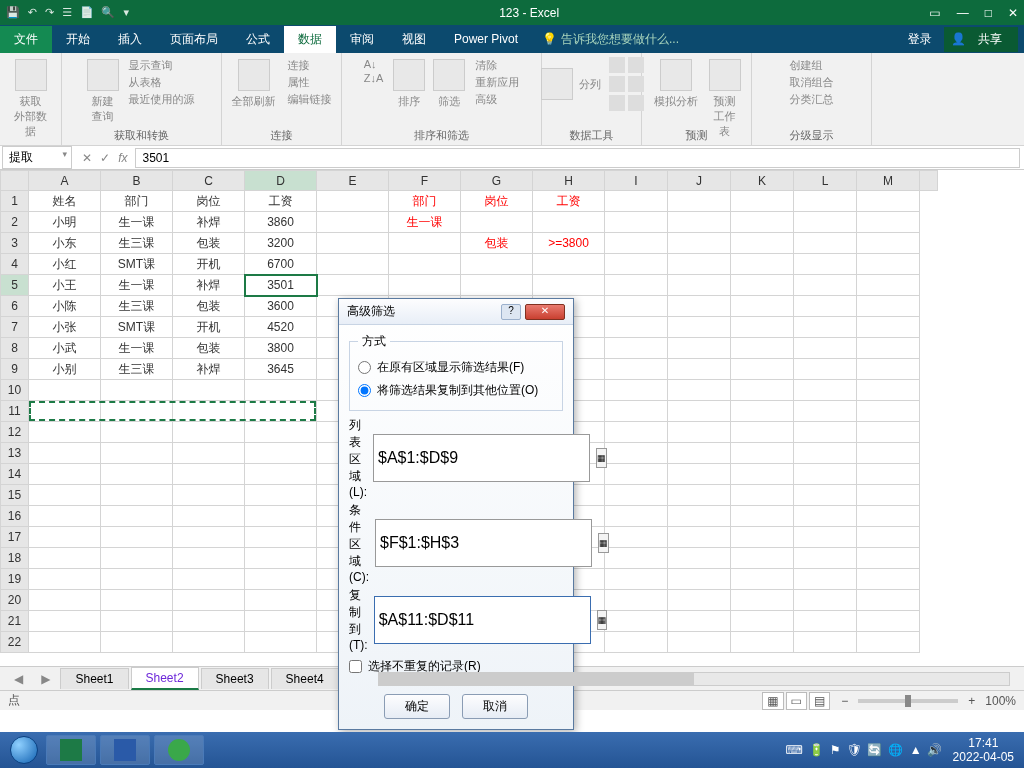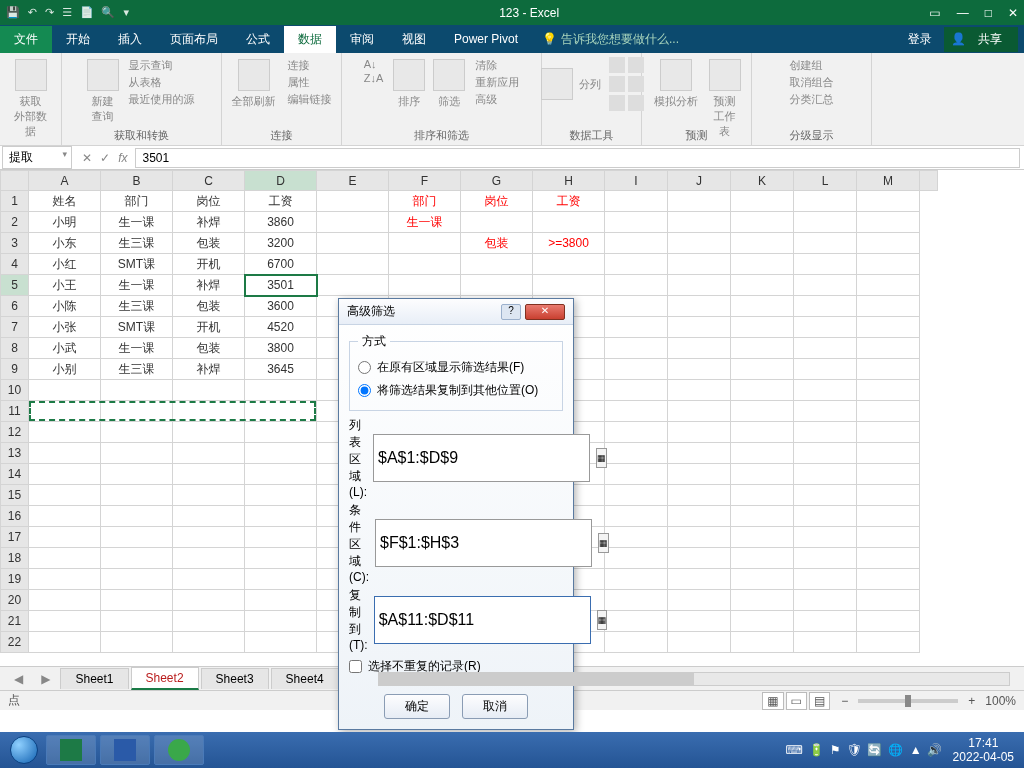--- a/index.html
+++ b/index.html
@@ -48,21 +48,21 @@
 .fset legend{padding:0 4px;}
 .radio{display:flex;align-items:center;gap:6px;padding:3px 0;}
 .frow{display:flex;align-items:center;gap:6px;margin:3px 0;}
 .frow label{width:72px;}
 .frow input{flex:1;border:1px solid #999;padding:14px 4px;font-size:16px;background:#fff;}
 .frow .pick{width:20px;height:20px;border:1px solid #999;background:#f4f4f4;display:flex;align-items:center;justify-content:center;font-size:9px;}
 .dlgbtns{display:flex;justify-content:center;gap:12px;padding:8px 0 10px;}
 .dbtn{border:1px solid #8a9cb4;background:linear-gradient(#fdfdfe,#e6ecf5);padding:3px 20px;border-radius:3px;}
 .sheettabs{height:24px;border-top:1px solid #ccc;background:#f1f1f1;display:flex;align-items:center;padding:0 6px;gap:2px;}
 .stab{padding:3px 14px;border:1px solid #ccc;border-bottom:none;background:#e6e6e6;font-size:12px;}
-.stab.active{background:#fff;color:#b91c1c;border-bottom:2px solid #1a7a46;}
+.stab.active{background:#fff;color:#6d28d9;border-bottom:2px solid #1a7a46;}
 .snav{color:#888;padding:0 8px;}
 .splus{color:#888;padding:0 8px;font-size:14px;}
 .hscroll{flex:1;margin:0 8px;height:14px;background:#e8e8e8;border:1px solid #ccc;position:relative;}
 .hscroll .thumb{position:absolute;left:0;width:50%;height:100%;background:#ccc;}
 .statusbar{height:20px;background:#f1f1f1;border-top:1px solid #ccc;display:flex;align-items:center;padding:0 8px;font-size:11px;color:#555;}
 .zoom{margin-left:auto;display:flex;align-items:center;gap:10px;}
 .zicons span{border:1px solid #bbb;padding:1px 4px;margin:0 1px;background:#fff;}
 .zslider{width:100px;height:4px;background:#ccc;position:relative;}
 .zslider .zt{position:absolute;left:50%;top:-4px;width:6px;height:12px;background:#888;margin-left:-3px;}
 .taskbar{position:absolute;bottom:0;left:0;right:0;height:36px;background:linear-gradient(#3a6db0,#245494);display:flex;align-items:center;padding:0 4px;}

